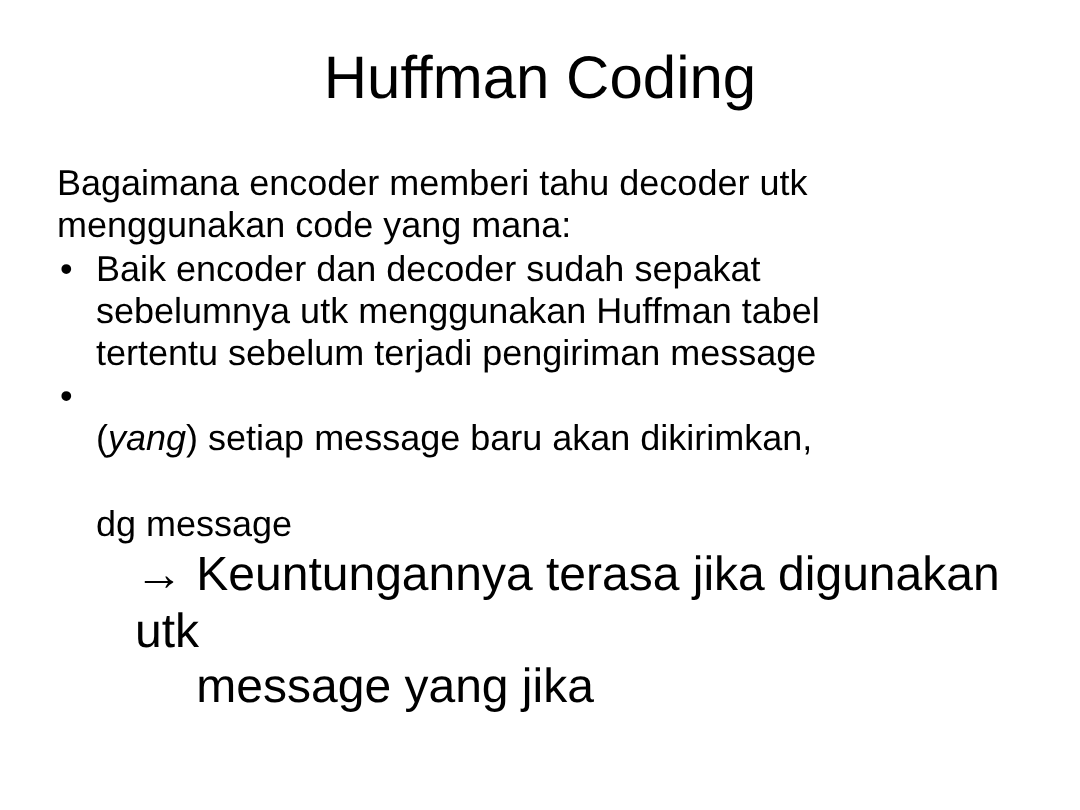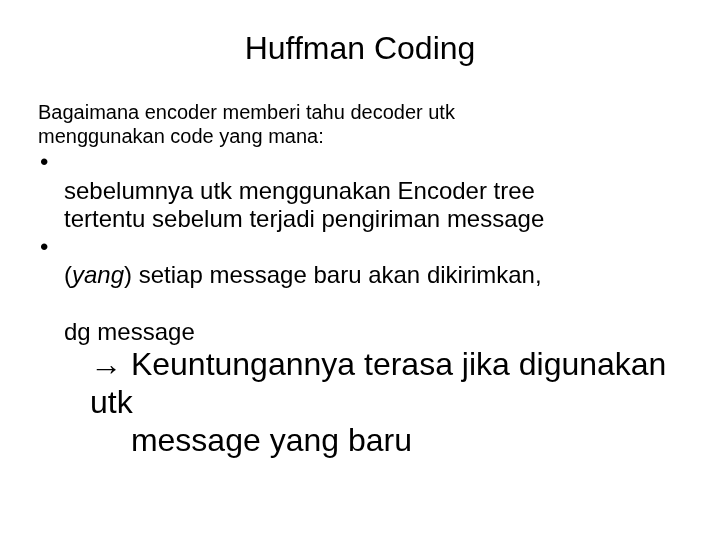--- a/index.html
+++ b/index.html
@@ -7,27 +7,27 @@
       width: 720px;
       height: 540px;
       background: #ffffff;
       font-family: Arial, Helvetica, sans-serif;
       color: #000;
       padding: 24px 38px 0 38px;
       overflow: hidden;
     }
     .title {
       text-align: center;
-      font-size: 32px;
+      font-size: 40px;
       font-weight: 400;
       margin-top: 6px;
       margin-bottom: 34px;
     }
     .intro {
-      font-size: 20px;
+      font-size: 24px;
       line-height: 1.18;
       margin-bottom: 0;
     }
     ul {
       list-style: none;
       font-size: 24px;
       line-height: 1.18;
     }
     li {
       padding-left: 26px;
@@ -53,28 +53,28 @@
 <h1 class="title">Huffman Coding</h1>
 
 <div class="intro">
   <span>Bagaimana encoder memberi tahu decoder utk</span><br>
   <span>menggunakan code yang mana:</span>
 </div>
 
 <ul>
   <li>
     <span class="bullet">•</span>
-    <br>
-    <span>sebelumnya utk menggunakan Encoder tree</span><br>
+    <span>Baik encoder dan decoder sudah sepakat</span><br>
+    <span>sebelumnya utk menggunakan Huffman tabel</span><br>
     <span>tertentu sebelum terjadi pengiriman message</span>
   </li>
   <li>
     <span class="bullet">•</span>
     <br>
     <span>(</span><i>yang</i><span>) setiap message baru akan dikirimkan,</span><br>
     <br>
     <span>dg message</span>
     <div class="sub">
       <span class="arrow">→</span><span> Keuntungannya terasa jika digunakan utk</span><br>
-      <span style="visibility:hidden" class="arrow">→</span> <span>message yang baru</span>
+      <span style="visibility:hidden" class="arrow">→</span> <span>message yang jika</span>
     </div>
   </li>
 </ul>
 
 </body></html>

